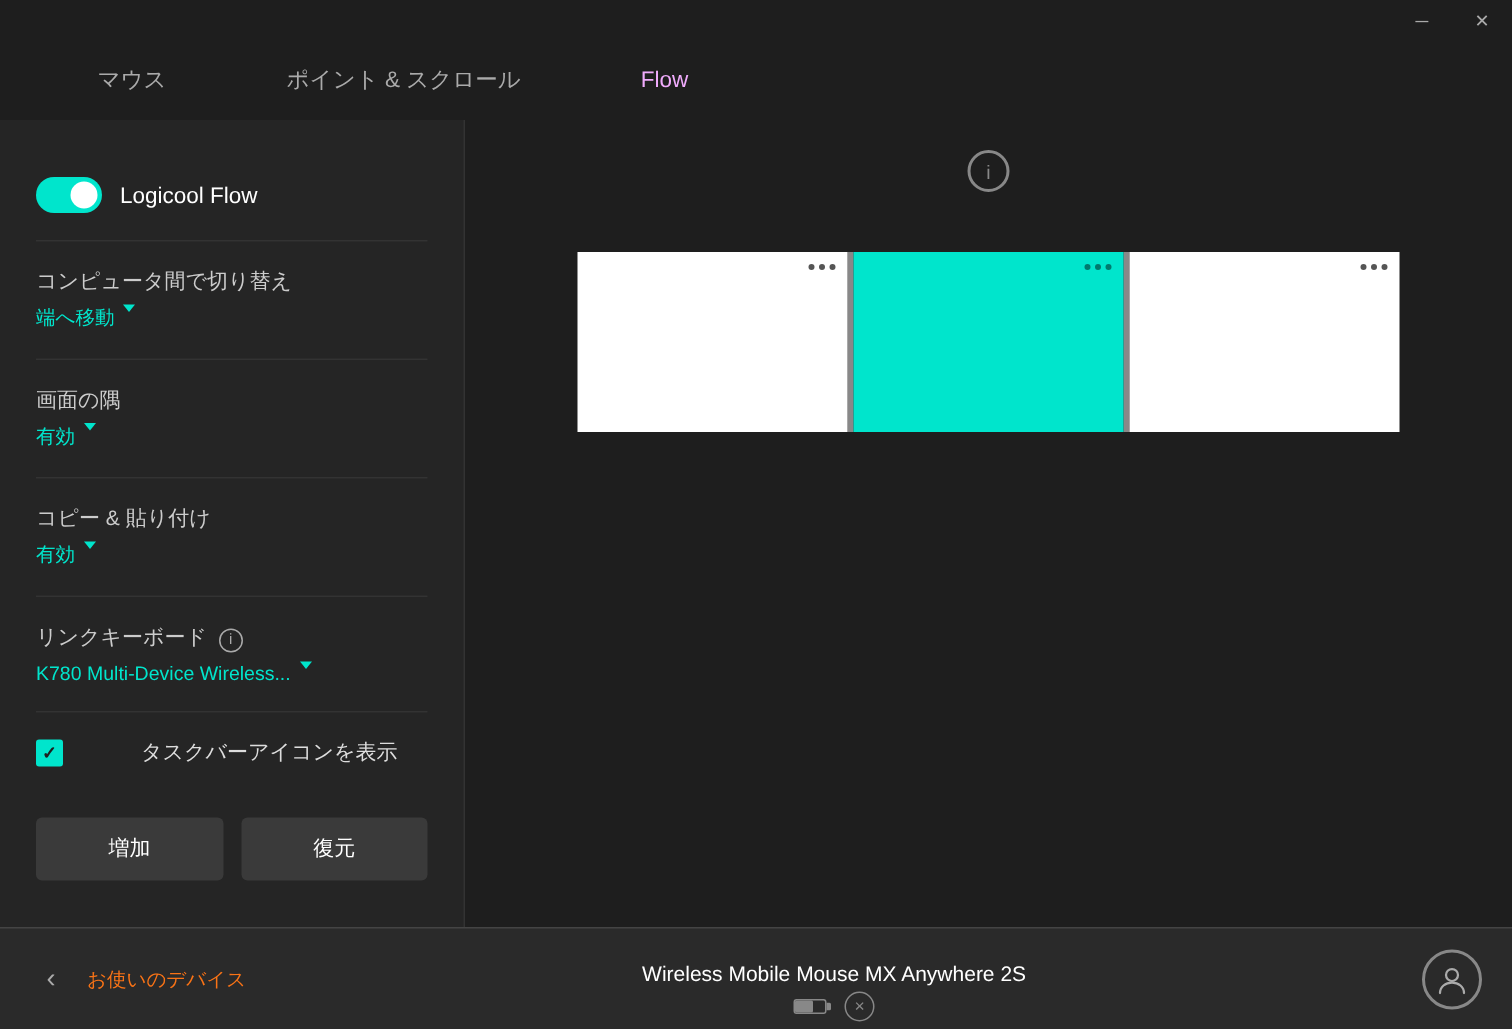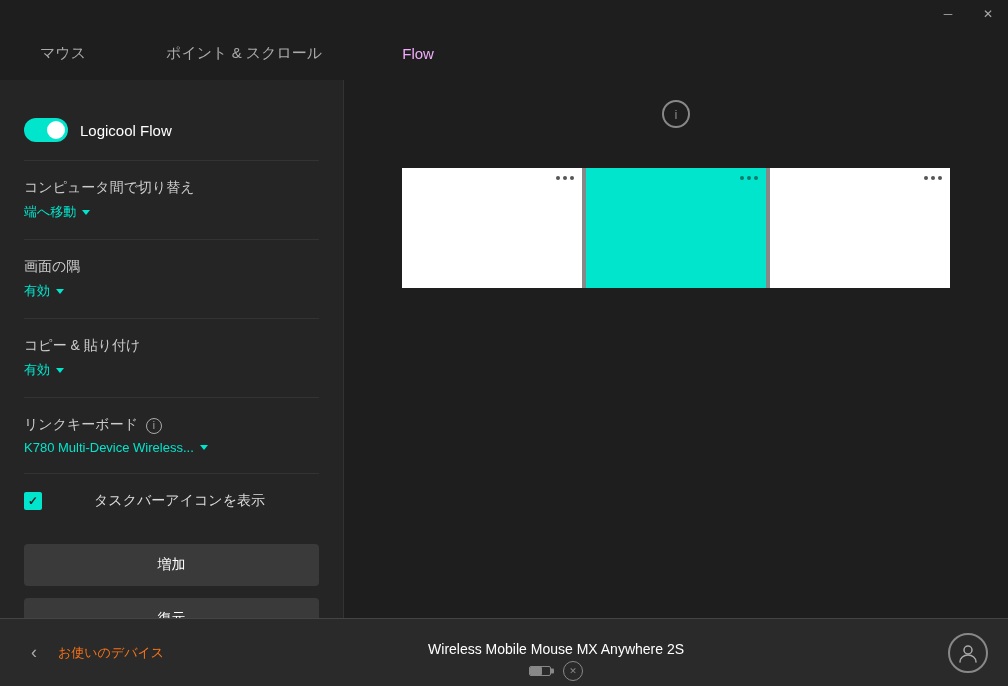--- a/index.html
+++ b/index.html
@@ -41,20 +41,21 @@
     .nav-tabs {
       display: flex;
       align-items: flex-end;
       height: 84px;
       padding-bottom: 0;
       border-bottom: 1px solid #333;
       position: absolute;
       top: 0;
       left: 0;
       right: 0;
+      padding-left: 25px;
     }
     .nav-tab {
       padding: 12px 40px;
       font-size: 15px;
       color: #aaa;
       cursor: pointer;
       border-bottom: 3px solid transparent;
       height: 56px;
       display: flex;
       align-items: center;
@@ -69,21 +70,21 @@
       display: flex;
       position: absolute;
       top: 80px;
       left: 0;
       right: 0;
       bottom: 68px;
     }
 
     
     .sidebar {
-      width: 344px;
+      width: 310px;
       background: #252525;
       padding: 20px 24px;
       display: flex;
       flex-direction: column;
       gap: 0;
       flex-shrink: 0;
       border-right: 1px solid #333;
     }
 
     .sidebar-item {
@@ -125,21 +126,20 @@
 
     .setting-title {
       font-size: 14px;
       color: #ccc;
       margin-bottom: 6px;
     }
     .setting-value {
       font-size: 13px;
       color: #00e5cc;
       display: flex;
-      align-items: center;
       gap: 4px;
       cursor: pointer;
     }
     .chevron-down {
       display: inline-block;
       width: 0;
       height: 0;
       border-left: 4px solid transparent;
       border-right: 4px solid transparent;
       border-top: 5px solid #00e5cc;
@@ -188,21 +188,20 @@
       font-size: 14px;
       color: #ddd;
       margin-left: 42px;
     }
 
     
     .button-row {
       display: flex;
       gap: 12px;
       padding: 16px 0 0 0;
-      flex-direction: column;
     }
     .btn {
       flex: 1;
       padding: 12px;
       background: #3a3a3a;
       border: none;
       border-radius: 4px;
       color: #fff;
       font-size: 14px;
       cursor: pointer;

